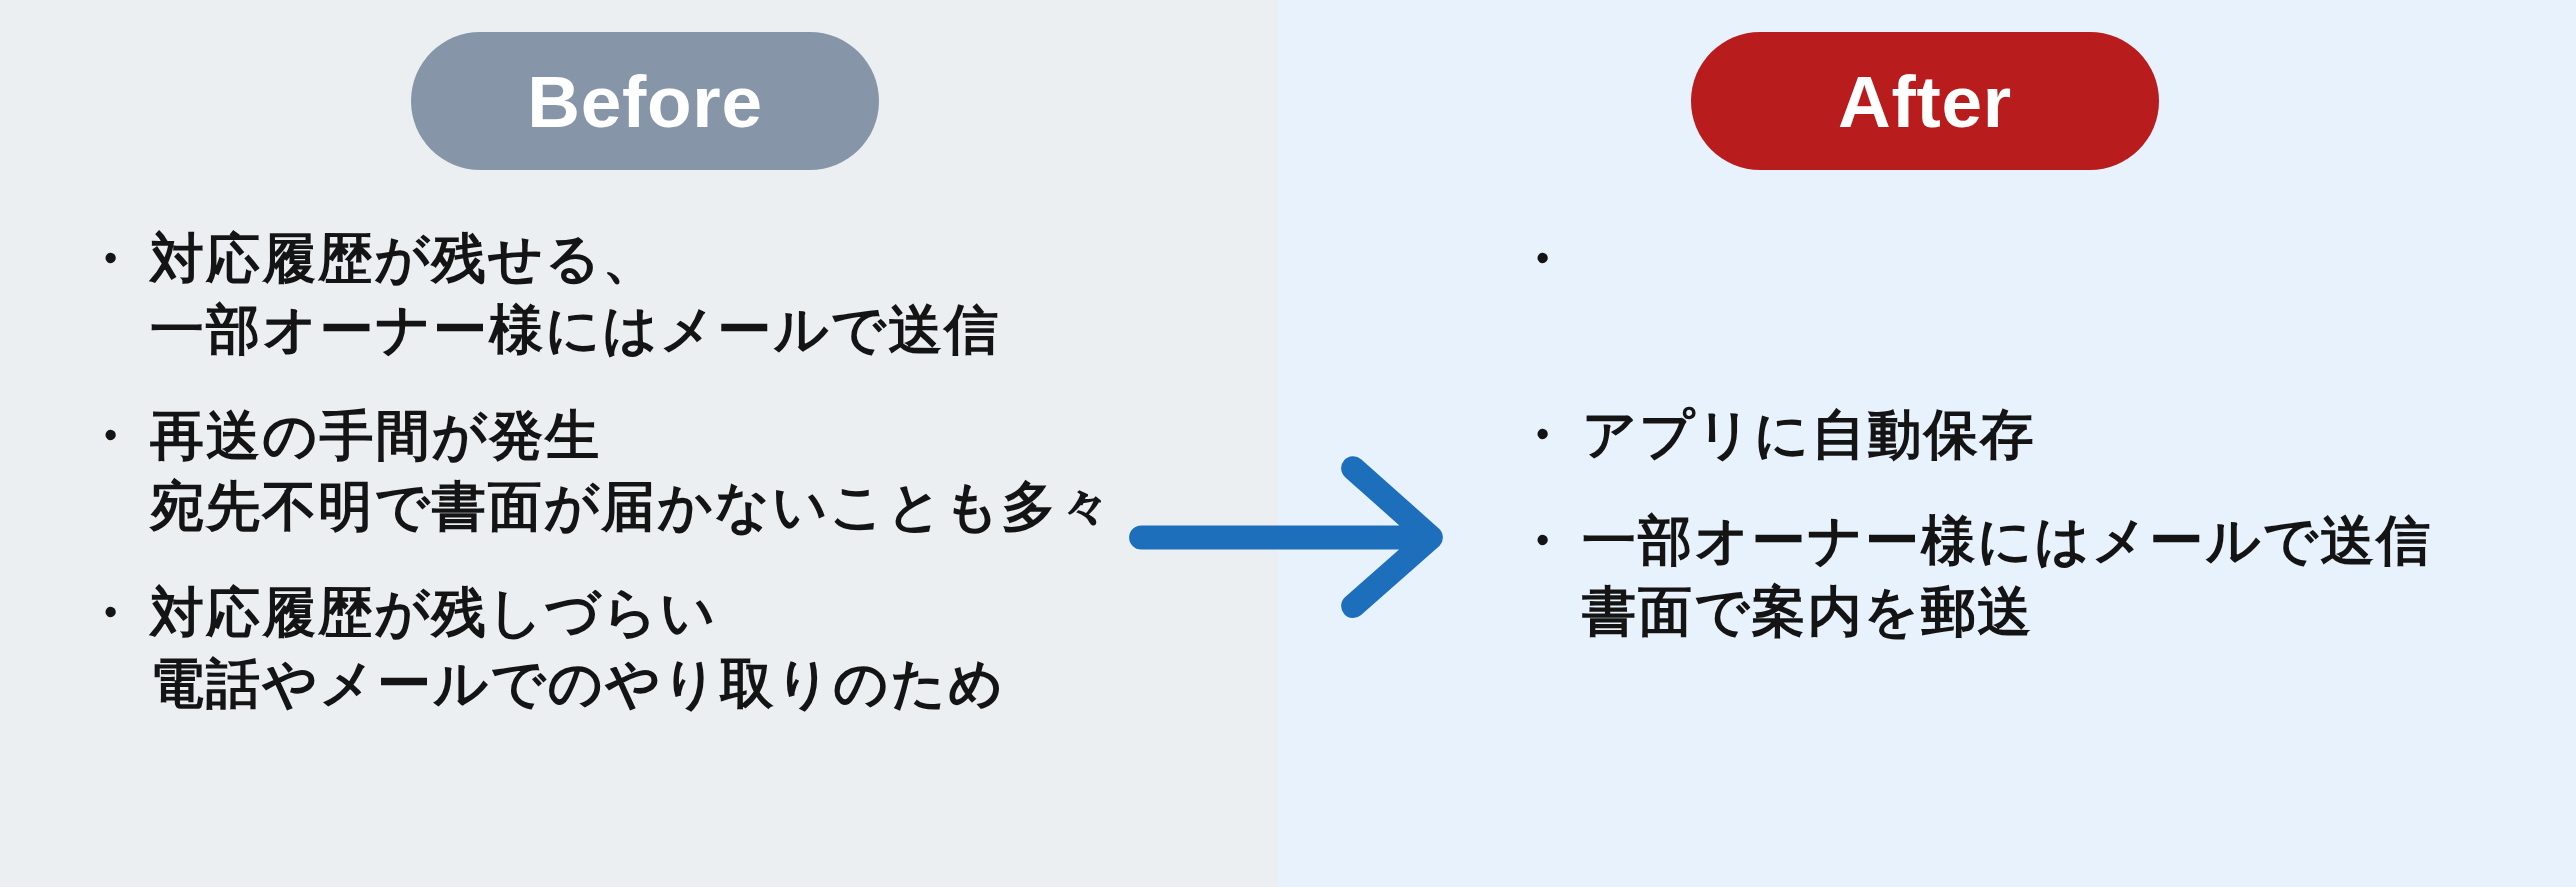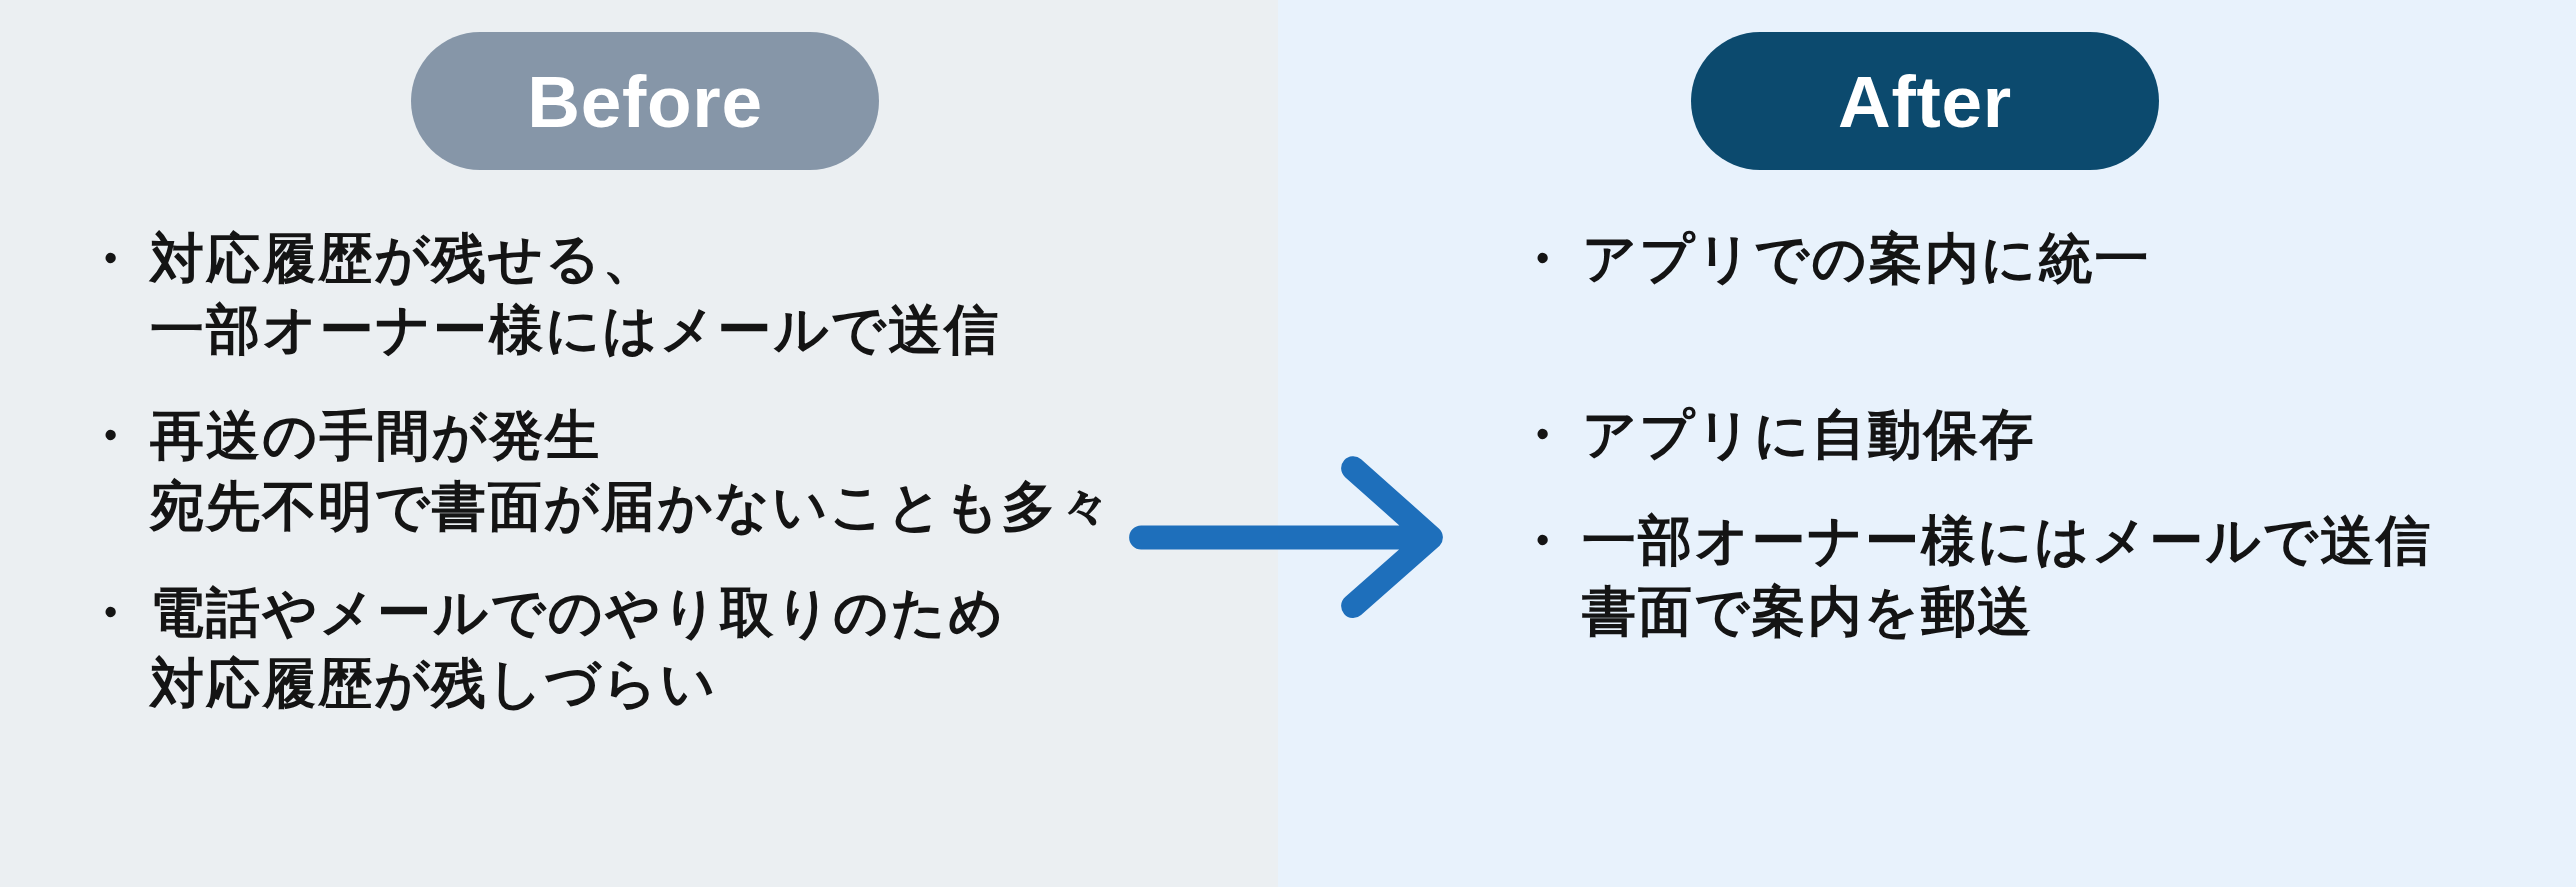--- a/index.html
+++ b/index.html
@@ -72,37 +72,34 @@
         <div class="item">
           <span class="dot">・</span>
           <div class="lines">
             <div>再送の手間が発生</div>
             <div>宛先不明で書面が届かないことも多々</div>
           </div>
         </div>
         <div class="item">
           <span class="dot">・</span>
           <div class="lines">
+            <div>対応履歴が残しづらい</div>
             <div>電話やメールでのやり取りのため</div>
-            <div>対応履歴が残しづらい</div>
           </div>
         </div>
       </div>
   </div>
 
   <div class="panel right" style="background: rgb(232, 242, 252);">
-    <div class="badge" style="background: #0c4a6e;">
+    <div class="badge" style="background: #b91c1c;">
       <span>After</span>
     </div>
     <div class="bullets">
         <div class="item">
           <span class="dot">・</span>
-          <div class="lines">
-            <div>アプリでの案内に統一</div>
-          </div>
         </div>
         <div class="item">
           <span class="dot">・</span>
           <div class="lines">
             <div>アプリに自動保存</div>
           </div>
         </div>
         <div class="item">
           <span class="dot">・</span>
           <div class="lines">

